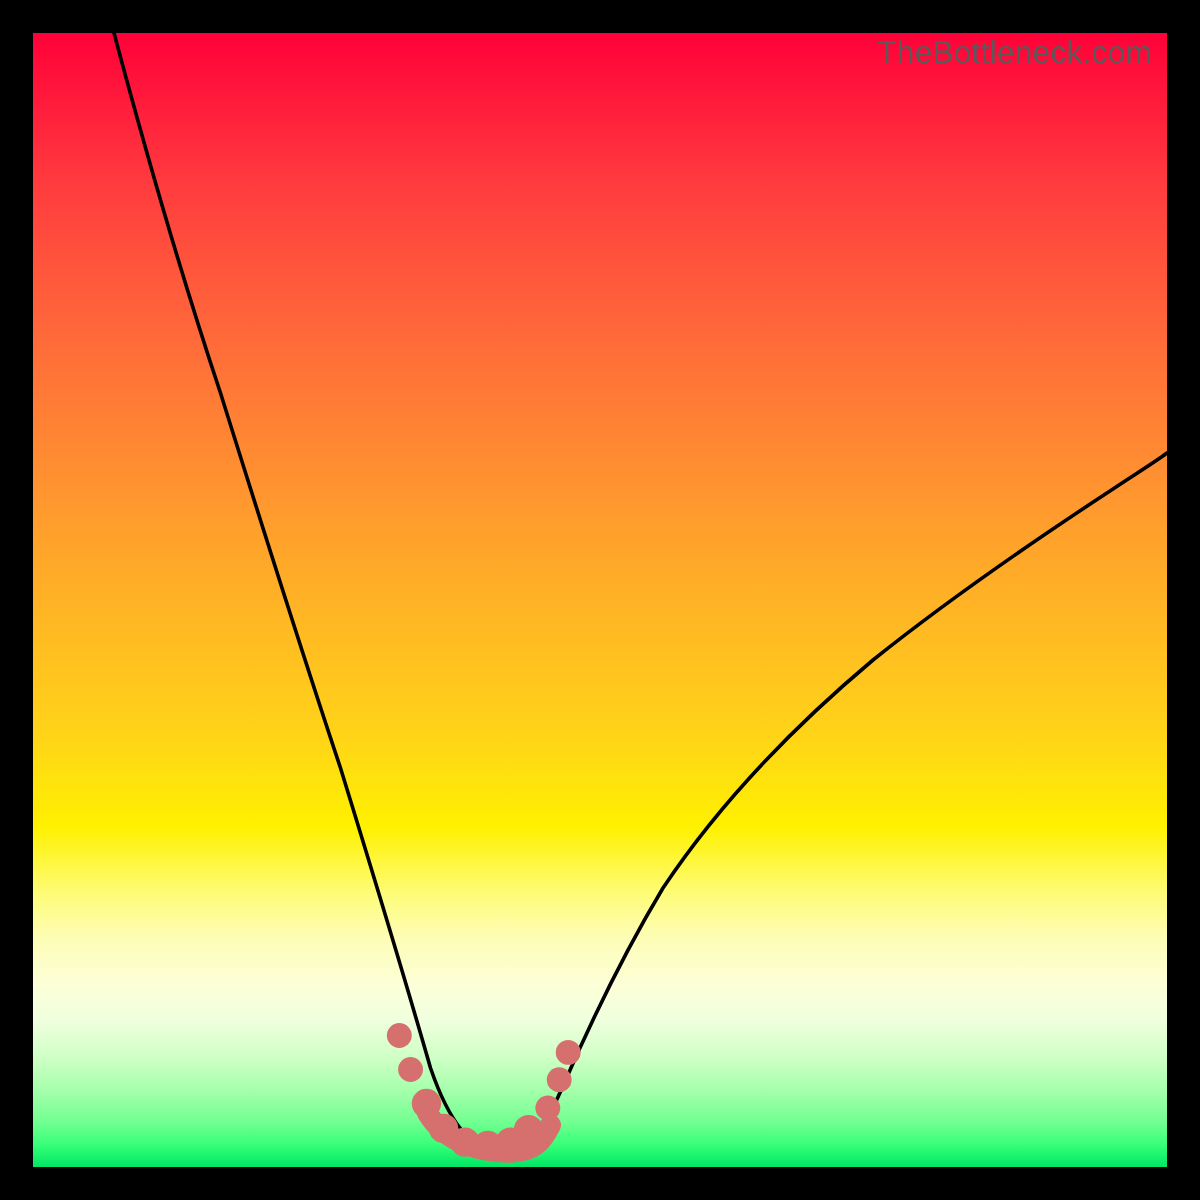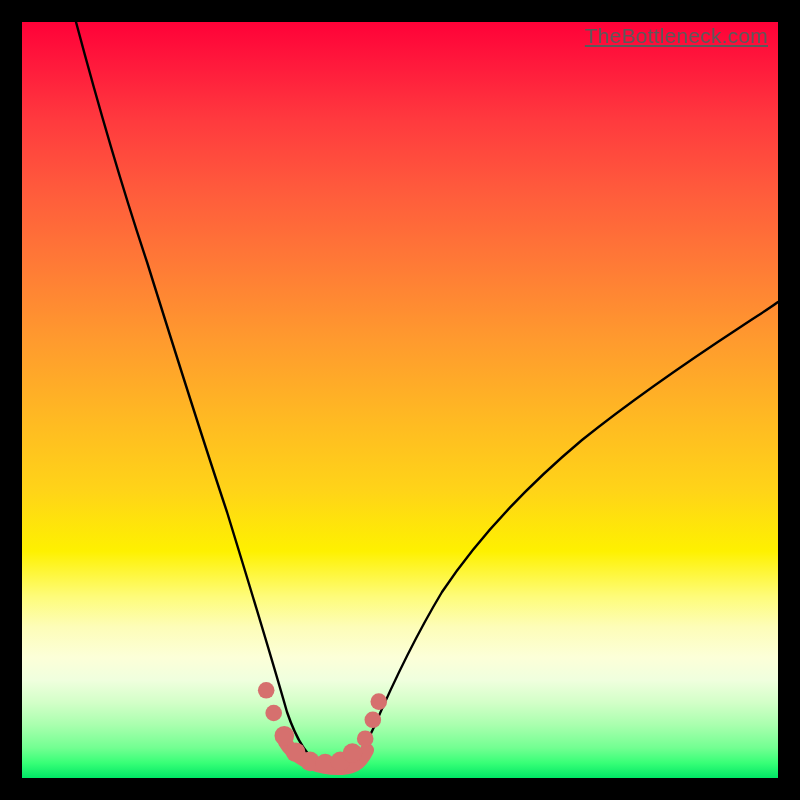--- a/index.html
+++ b/index.html
@@ -39,21 +39,20 @@
   }
   .watermark {
     position: absolute;
     top: 2px;
     right: 10px;
     color: #5a5a5a;
     font-size: 21px;
     font-weight: 400;
     letter-spacing: 0.2px;
     z-index: 5;
-    text-decoration: underline;
   }
   svg.curve {
     position: absolute;
     left: 0;
     top: 0;
     width: 756px;
     height: 756px;
     z-index: 3;
   }
   .curve path.main {

